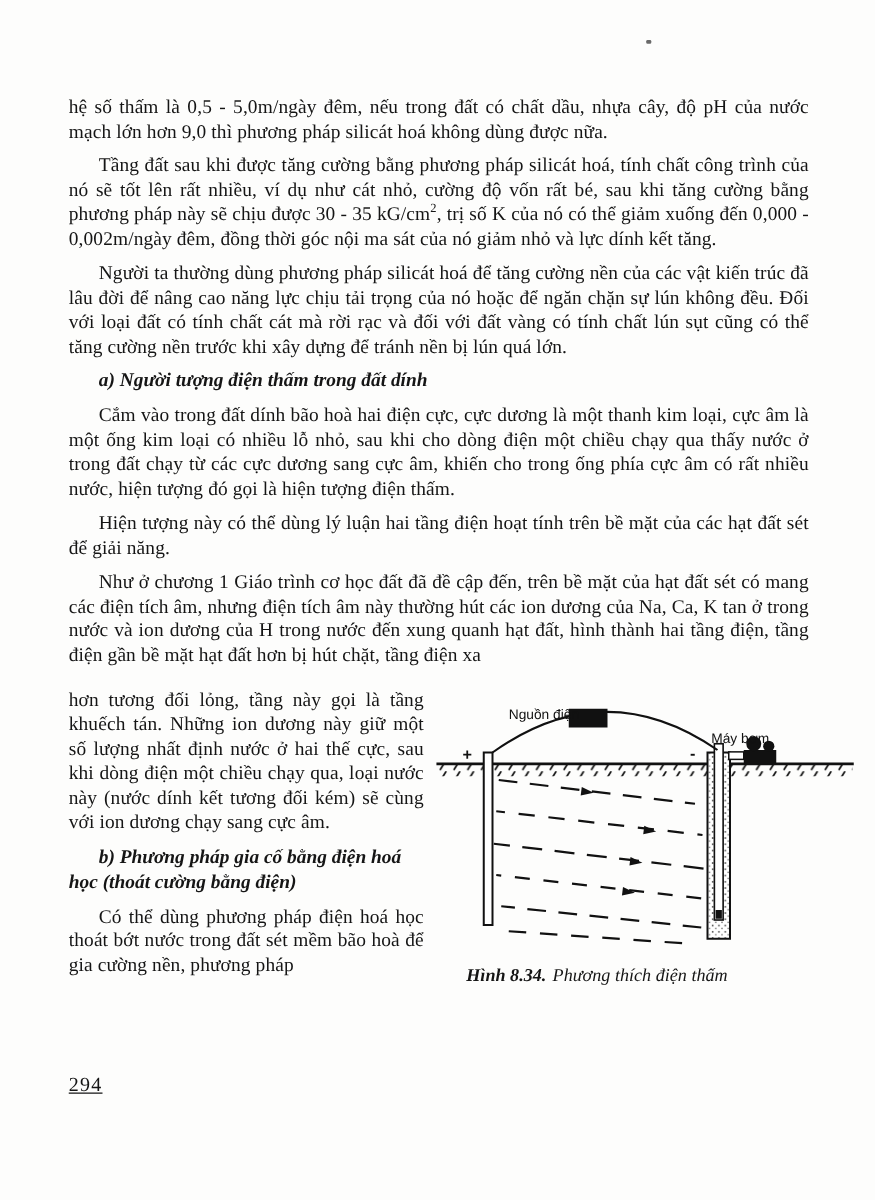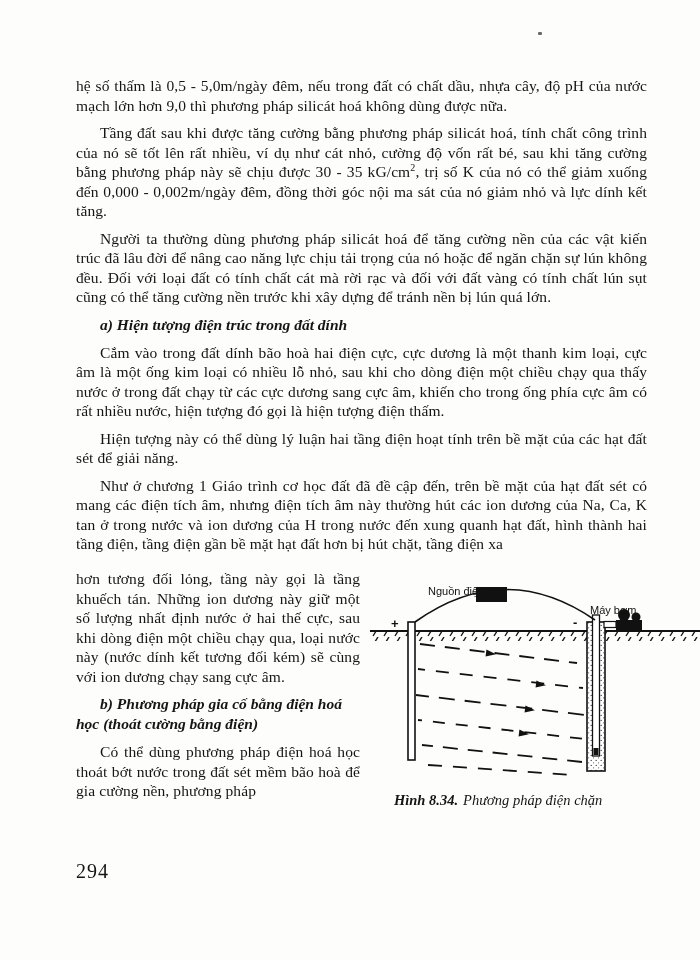--- a/index.html
+++ b/index.html
@@ -1,21 +1,21 @@
 <!DOCTYPE html>
 <html><head>
 <meta charset="utf-8">
 <style>
   html,body{margin:0;padding:0;}
   body{
     width:700px;height:960px;background:#fdfdfc;
     font-family:"Liberation Serif", serif;color:#151515;
     position:relative;overflow:hidden;
   }
-  .page{padding:76px 53px 0 55px;position:relative;margin-left:21px;}
+  .page{padding:76px 53px 0 55px;position:relative;}
   .speck{position:absolute;left:517px;top:32px;width:4px;height:3px;background:#6a6a6a;border-radius:1px;}
   p.body{
     margin:0 0 8px 0;font-size:15.5px;line-height:19.5px;
     text-align:justify;text-indent:24px;letter-spacing:0.1px;
   }
   p.noindent{text-indent:0;}
   sup{font-size:10px;line-height:0;}
   h3.sec{
     margin:9px 0 7px 0;font-size:16px;line-height:20px;font-weight:bold;
   }
@@ -28,38 +28,38 @@
   .col-text p.body{text-align:justify;}
   .col-fig{flex:1;padding-left:10px;}
   .figwrap{margin-top:12px;}
   .caption{
     margin:4px 0 0 24px;font-size:14.5px;font-style:italic;white-space:nowrap;
   }
   .caption .cap-b{font-weight:bold;}
   .caption .cap-i{margin-left:5px;}
   .pagenum{
     margin:0;position:absolute;left:55px;top:860px;
-    font-size:20px;letter-spacing:1px;
+    font-size:16px;letter-spacing:1px;text-decoration:underline;
   }
   svg text{font-family:"Liberation Sans", sans-serif;fill:#111;}
 </style>
 </head>
 <body>
 
 <div class="page">
   <div class="speck"></div>
 
   <p class="body noindent">hệ số thấm là 0,5 - 5,0m/ngày đêm, nếu trong đất có chất dầu, nhựa cây, độ pH của nước mạch lớn hơn 9,0 thì phương pháp silicát hoá không dùng được nữa.</p>
 
   <p class="body"><span>Tầng đất sau khi được tăng cường bằng phương pháp silicát hoá, tính chất công trình của nó sẽ tốt lên rất nhiều, ví dụ như cát nhỏ, cường độ vốn rất bé, sau khi tăng cường bằng phương pháp này sẽ chịu được 30 - 35 kG/cm</span><sup>2</sup><span>, trị số K của nó có thể giảm xuống đến 0,000 - 0,002m/ngày đêm, đồng thời góc nội ma sát của nó giảm nhỏ và lực dính kết tăng.</span></p>
 
   <p class="body">Người ta thường dùng phương pháp silicát hoá để tăng cường nền của các vật kiến trúc đã lâu đời để nâng cao năng lực chịu tải trọng của nó hoặc để ngăn chặn sự lún không đều. Đối với loại đất có tính chất cát mà rời rạc và đối với đất vàng có tính chất lún sụt cũng có thể tăng cường nền trước khi xây dựng để tránh nền bị lún quá lớn.</p>
 
 
-  <p class="sub">a) Hiện tượng điện trúc trong đất dính</p>
+  <p class="sub">a) Người tượng điện thấm trong đất dính</p>
 
   <p class="body">Cắm vào trong đất dính bão hoà hai điện cực, cực dương là một thanh kim loại, cực âm là một ống kim loại có nhiều lỗ nhỏ, sau khi cho dòng điện một chiều chạy qua thấy nước ở trong đất chạy từ các cực dương sang cực âm, khiến cho trong ống phía cực âm có rất nhiều nước, hiện tượng đó gọi là hiện tượng điện thấm.</p>
 
   <p class="body">Hiện tượng này có thể dùng lý luận hai tầng điện hoạt tính trên bề mặt của các hạt đất sét để giải năng.</p>
 
   <p class="body">Như ở chương 1 Giáo trình cơ học đất đã đề cập đến, trên bề mặt của hạt đất sét có mang các điện tích âm, nhưng điện tích âm này thường hút các ion dương của Na, Ca, K tan ở trong nước và ion dương của H trong nước đến xung quanh hạt đất, hình thành hai tầng điện, tầng điện gần bề mặt hạt đất hơn bị hút chặt, tầng điện xa</p>
 
   <div class="twocol">
     <div class="col-text">
       <p class="body noindent">hơn tương đối lỏng, tầng này gọi là tầng khuếch tán. Những ion dương này giữ một số lượng nhất định nước ở hai thế cực, sau khi dòng điện một chiều chạy qua, loại nước này (nước dính kết tương đối kém) sẽ cùng với ion dương chạy sang cực âm.</p>
@@ -113,19 +113,19 @@
             <circle cx="254" cy="41" r="6"></circle>
             <circle cx="266" cy="43" r="4.5"></circle>
           </g>
 
           <text x="58" y="21" font-size="11">Nguồn điện</text>
           <text x="220" y="40" font-size="11">Máy bơm</text>
           <text x="21" y="54" font-size="13" font-weight="bold">+</text>
           <text x="203" y="53" font-size="13" font-weight="bold">-</text>
         </svg>
 
-        <p class="caption"><span class="cap-b">Hình 8.34.</span><span class="cap-i">Phương pháp điện chặn</span></p>
+        <p class="caption"><span class="cap-b">Hình 8.34.</span><span class="cap-i">Phương thích điện thấm</span></p>
       </div>
     </div>
   </div>
 
   <p class="pagenum">294</p>
 </div>
 
 </body></html>

